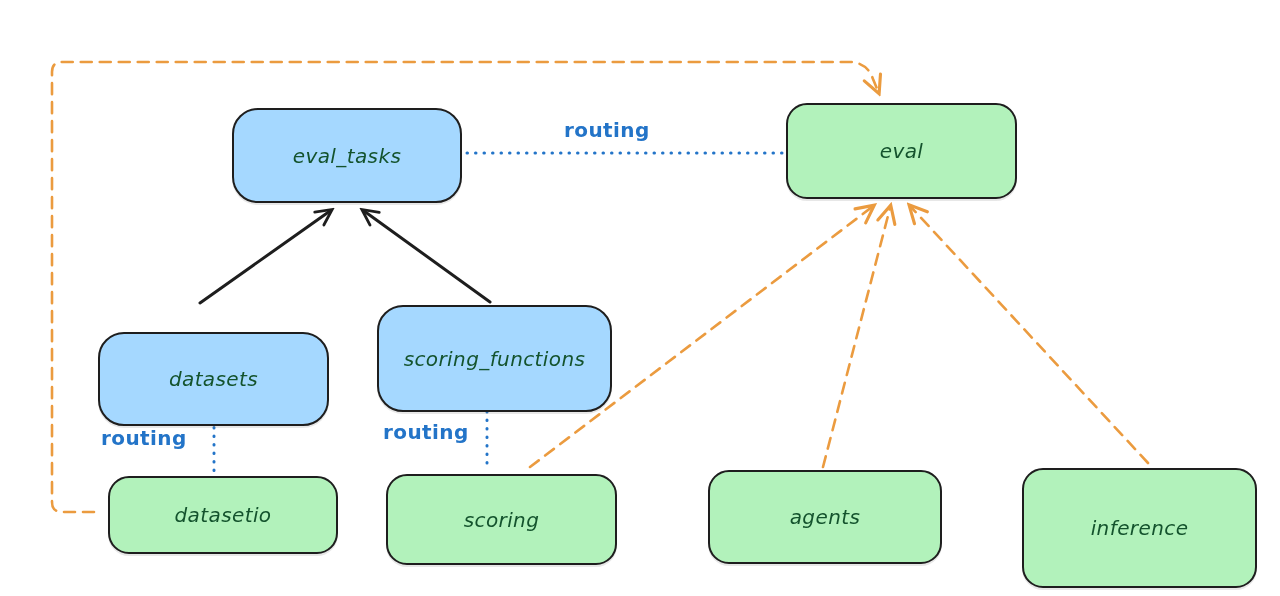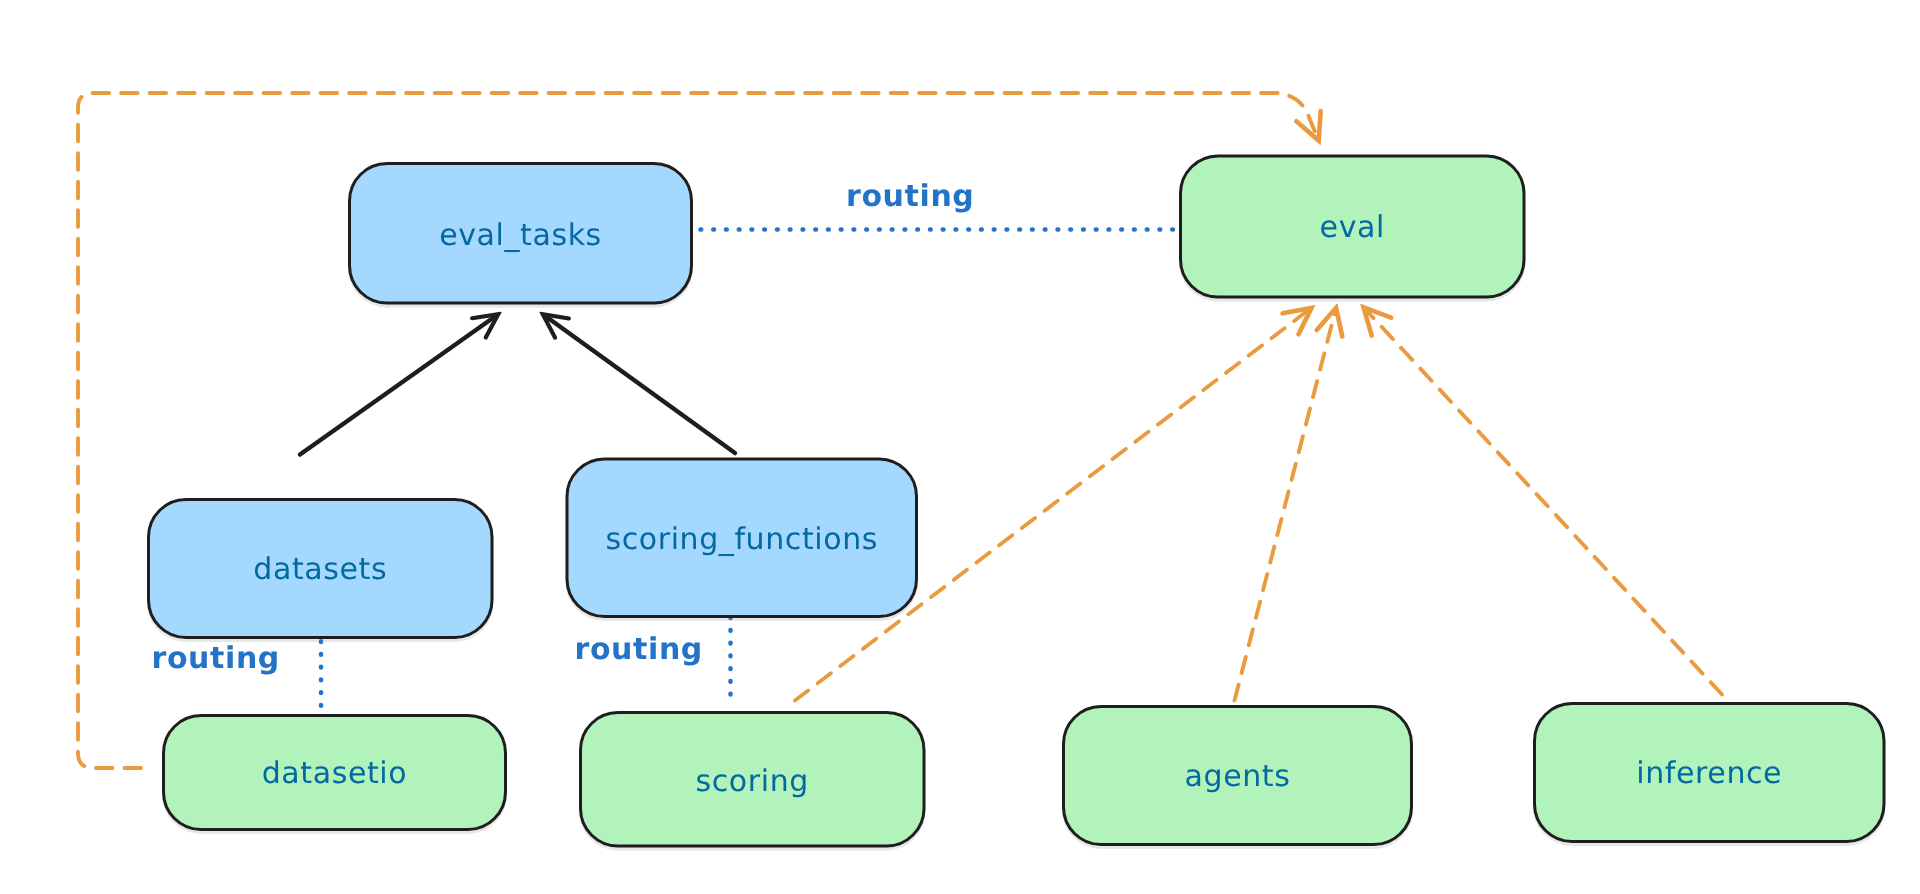--- a/index.html
+++ b/index.html
@@ -24,34 +24,35 @@
     position: absolute;
     z-index: 2;
     border: 2.6px solid #1e1e1e;
     border-radius: 26px;
     display: flex;
     align-items: center;
     justify-content: center;
     box-sizing: border-box;
     font-size: 20px;
     letter-spacing: 0.4px;
-    color: #0369a1;
+    color: #14532d;
     box-shadow: 0 2px 0 rgba(120,120,120,0.18);
+    font-style: italic;
   }
   .node-blue  { background: #a5d8ff; }
-  .node-green { background: #b2f2bb; }
+  .node-green { background: #b2f2bb; border-radius: 21px; }
 
   .n-eval-tasks        { left: 232px; top: 108px; width: 230px; height: 95px; }
   .n-eval              { left: 786px; top: 103px; width: 231px; height: 96px; }
   .n-datasets          { left:  98px; top: 304px; width: 231px; height: 94px; margin-top: 28px; }
   .n-scoring-functions { left: 377px; top: 305px; width: 235px; height: 107px; }
   .n-datasetio         { left:  108px; top: 476px; width: 230px; height: 78px; }
   .n-scoring           { left: 386px; top: 474px; width: 231px; height: 91px; }
   .n-agents            { left: 708px; top: 470px; width: 234px; height: 94px; }
-  .n-inference         { left: 1022px; top: 468px; width: 235px; height: 94px; }
+  .n-inference         { left: 1022px; top: 468px; width: 235px; height: 120px; }
 
   .routing-label {
     position: absolute;
     z-index: 2;
     width: 110px;
     text-align: left;
     color: #2374c8;
     font-size: 20px;
     font-weight: bold;
     letter-spacing: 0.4px;

